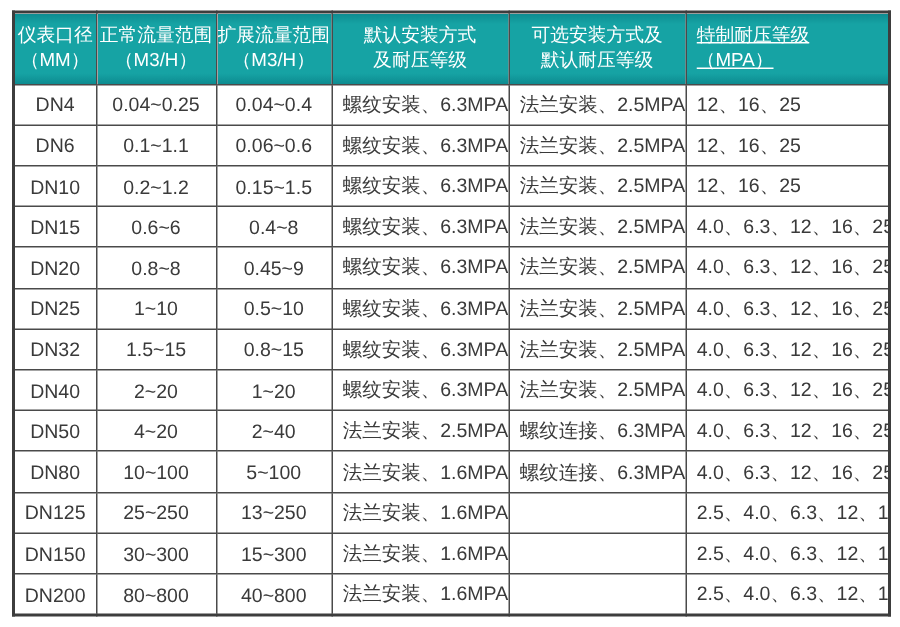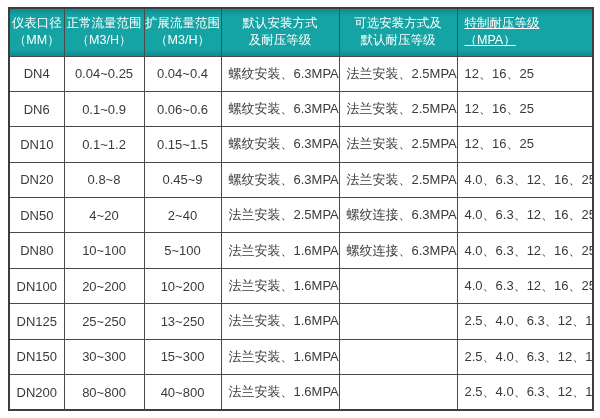--- a/index.html
+++ b/index.html
@@ -81,64 +81,88 @@
         <tr>
           <td class="col-0">DN4</td>
           <td class="col-1">0.04~0.25</td>
           <td class="col-2">0.04~0.4</td>
           <td class="col-3">螺纹安装、6.3MPA</td>
           <td class="col-4">法兰安装、2.5MPA</td>
           <td class="col-5">12、16、25</td>
         </tr>
         <tr>
           <td class="col-0">DN6</td>
-          <td class="col-1">0.1~0.9</td>
+          <td class="col-1">0.1~1.1</td>
           <td class="col-2">0.06~0.6</td>
           <td class="col-3">螺纹安装、6.3MPA</td>
           <td class="col-4">法兰安装、2.5MPA</td>
           <td class="col-5">12、16、25</td>
         </tr>
         <tr>
           <td class="col-0">DN10</td>
-          <td class="col-1">0.1~1.2</td>
+          <td class="col-1">0.2~1.2</td>
           <td class="col-2">0.15~1.5</td>
           <td class="col-3">螺纹安装、6.3MPA</td>
           <td class="col-4">法兰安装、2.5MPA</td>
           <td class="col-5">12、16、25</td>
         </tr>
         <tr>
+          <td class="col-0">DN15</td>
+          <td class="col-1">0.6~6</td>
+          <td class="col-2">0.4~8</td>
+          <td class="col-3">螺纹安装、6.3MPA</td>
+          <td class="col-4">法兰安装、2.5MPA</td>
+          <td class="col-5">4.0、6.3、12、16、25</td>
+        </tr>
+        <tr>
           <td class="col-0">DN20</td>
           <td class="col-1">0.8~8</td>
           <td class="col-2">0.45~9</td>
+          <td class="col-3">螺纹安装、6.3MPA</td>
+          <td class="col-4">法兰安装、2.5MPA</td>
+          <td class="col-5">4.0、6.3、12、16、25</td>
+        </tr>
+        <tr>
+          <td class="col-0">DN25</td>
+          <td class="col-1">1~10</td>
+          <td class="col-2">0.5~10</td>
+          <td class="col-3">螺纹安装、6.3MPA</td>
+          <td class="col-4">法兰安装、2.5MPA</td>
+          <td class="col-5">4.0、6.3、12、16、25</td>
+        </tr>
+        <tr>
+          <td class="col-0">DN32</td>
+          <td class="col-1">1.5~15</td>
+          <td class="col-2">0.8~15</td>
+          <td class="col-3">螺纹安装、6.3MPA</td>
+          <td class="col-4">法兰安装、2.5MPA</td>
+          <td class="col-5">4.0、6.3、12、16、25</td>
+        </tr>
+        <tr>
+          <td class="col-0">DN40</td>
+          <td class="col-1">2~20</td>
+          <td class="col-2">1~20</td>
           <td class="col-3">螺纹安装、6.3MPA</td>
           <td class="col-4">法兰安装、2.5MPA</td>
           <td class="col-5">4.0、6.3、12、16、25</td>
         </tr>
         <tr>
           <td class="col-0">DN50</td>
           <td class="col-1">4~20</td>
           <td class="col-2">2~40</td>
           <td class="col-3">法兰安装、2.5MPA</td>
           <td class="col-4">螺纹连接、6.3MPA</td>
           <td class="col-5">4.0、6.3、12、16、25</td>
         </tr>
         <tr>
           <td class="col-0">DN80</td>
           <td class="col-1">10~100</td>
           <td class="col-2">5~100</td>
           <td class="col-3">法兰安装、1.6MPA</td>
           <td class="col-4">螺纹连接、6.3MPA</td>
-          <td class="col-5">4.0、6.3、12、16、25</td>
-        </tr>
-        <tr>
-          <td class="col-0">DN100</td>
-          <td class="col-1">20~200</td>
-          <td class="col-2">10~200</td>
-          <td class="col-3">法兰安装、1.6MPA</td>
-          <td class="col-4"></td>
           <td class="col-5">4.0、6.3、12、16、25</td>
         </tr>
         <tr>
           <td class="col-0">DN125</td>
           <td class="col-1">25~250</td>
           <td class="col-2">13~250</td>
           <td class="col-3">法兰安装、1.6MPA</td>
           <td class="col-4"></td>
           <td class="col-5">2.5、4.0、6.3、12、16</td>
         </tr>

